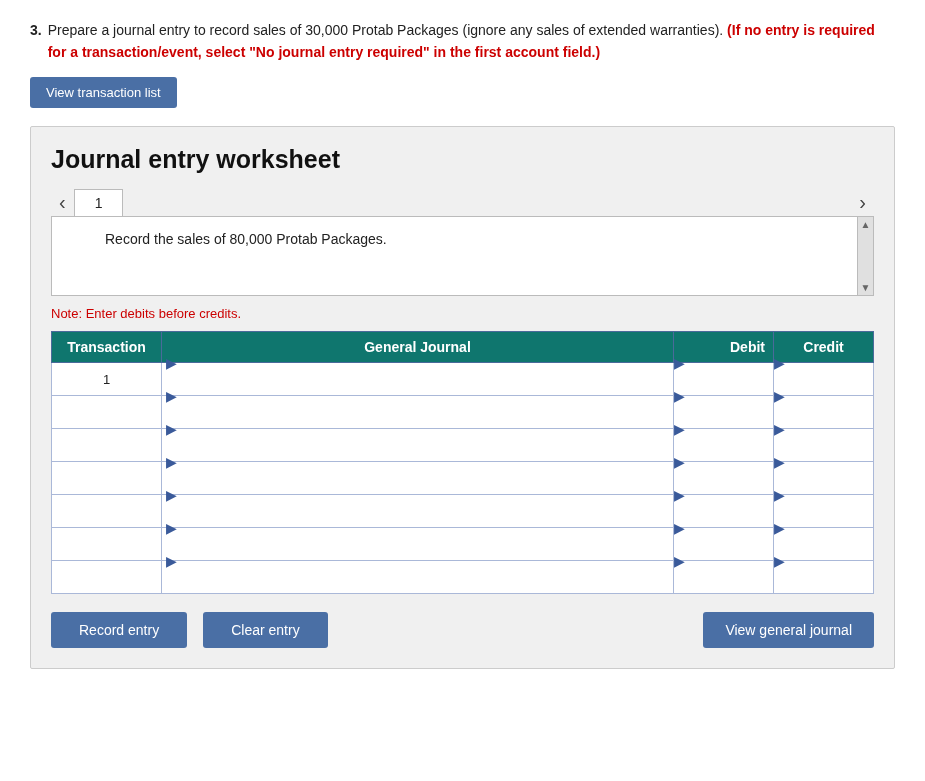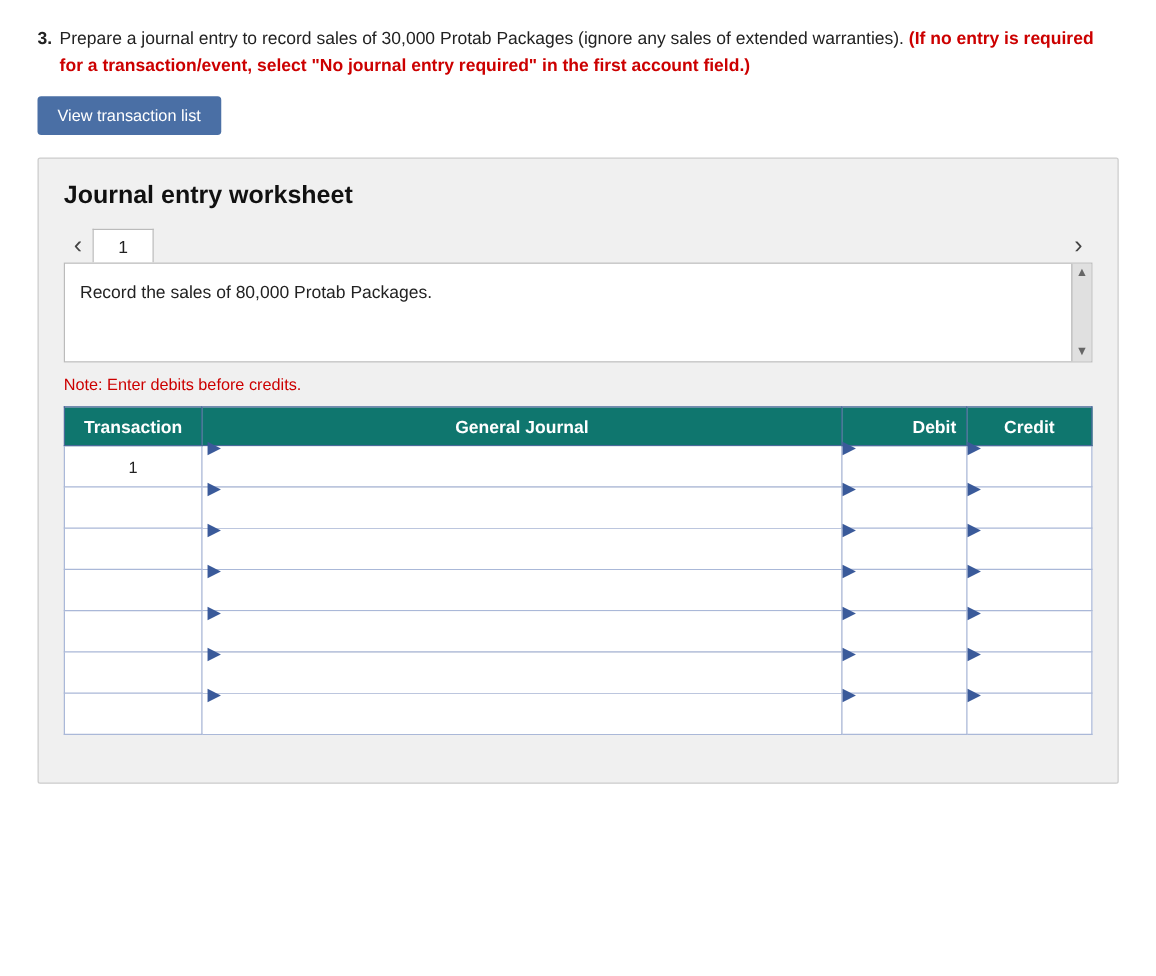--- a/index.html
+++ b/index.html
@@ -38,21 +38,21 @@
       margin-bottom: 18px;
       text-align: center;
     }
     .worksheet-container {
       border: 1px solid #ccc;
       background: #f0f0f0;
       padding: 18px 20px 20px 20px;
       border-radius: 2px;
     }
     .worksheet-title {
-      font-size: 20px;
+      font-size: 25px;
       font-weight: bold;
       margin-bottom: 14px;
       color: #111;
     }
     .tab-row {
       display: flex;
       align-items: flex-end;
       margin-bottom: 0;
       position: relative;
     }
@@ -200,20 +200,21 @@
       padding: 10px 22px;
       font-size: 14px;
       cursor: pointer;
       border-radius: 3px;
       margin-left: auto;
     }
     .description-content {
       padding-right: 20px;
       font-size: 14px;
       color: #222;
+      margin-left: 41px;
     }
   </style>
 </head>
 <body>
 
 
 
 <div>
   <div class="question-header">
     <span class="question-number">3.</span>
@@ -356,16 +357,21 @@
           <input type="text" class="cell-debit-input" style="">
         </td>
         <td>
           <span class="cell-arrow">▶</span>
           <input type="text" class="cell-credit-input" style="">
         </td>
       </tr>
     </tbody>
   </table>
 
+  <div class="btn-row">
+    <button class="btn-action">Record entry</button>
+    <button class="btn-action">Clear entry</button>
+    <button class="btn-view-journal">View general journal</button>
+  </div>
 </div>
 
 
 
 
 </body></html>

